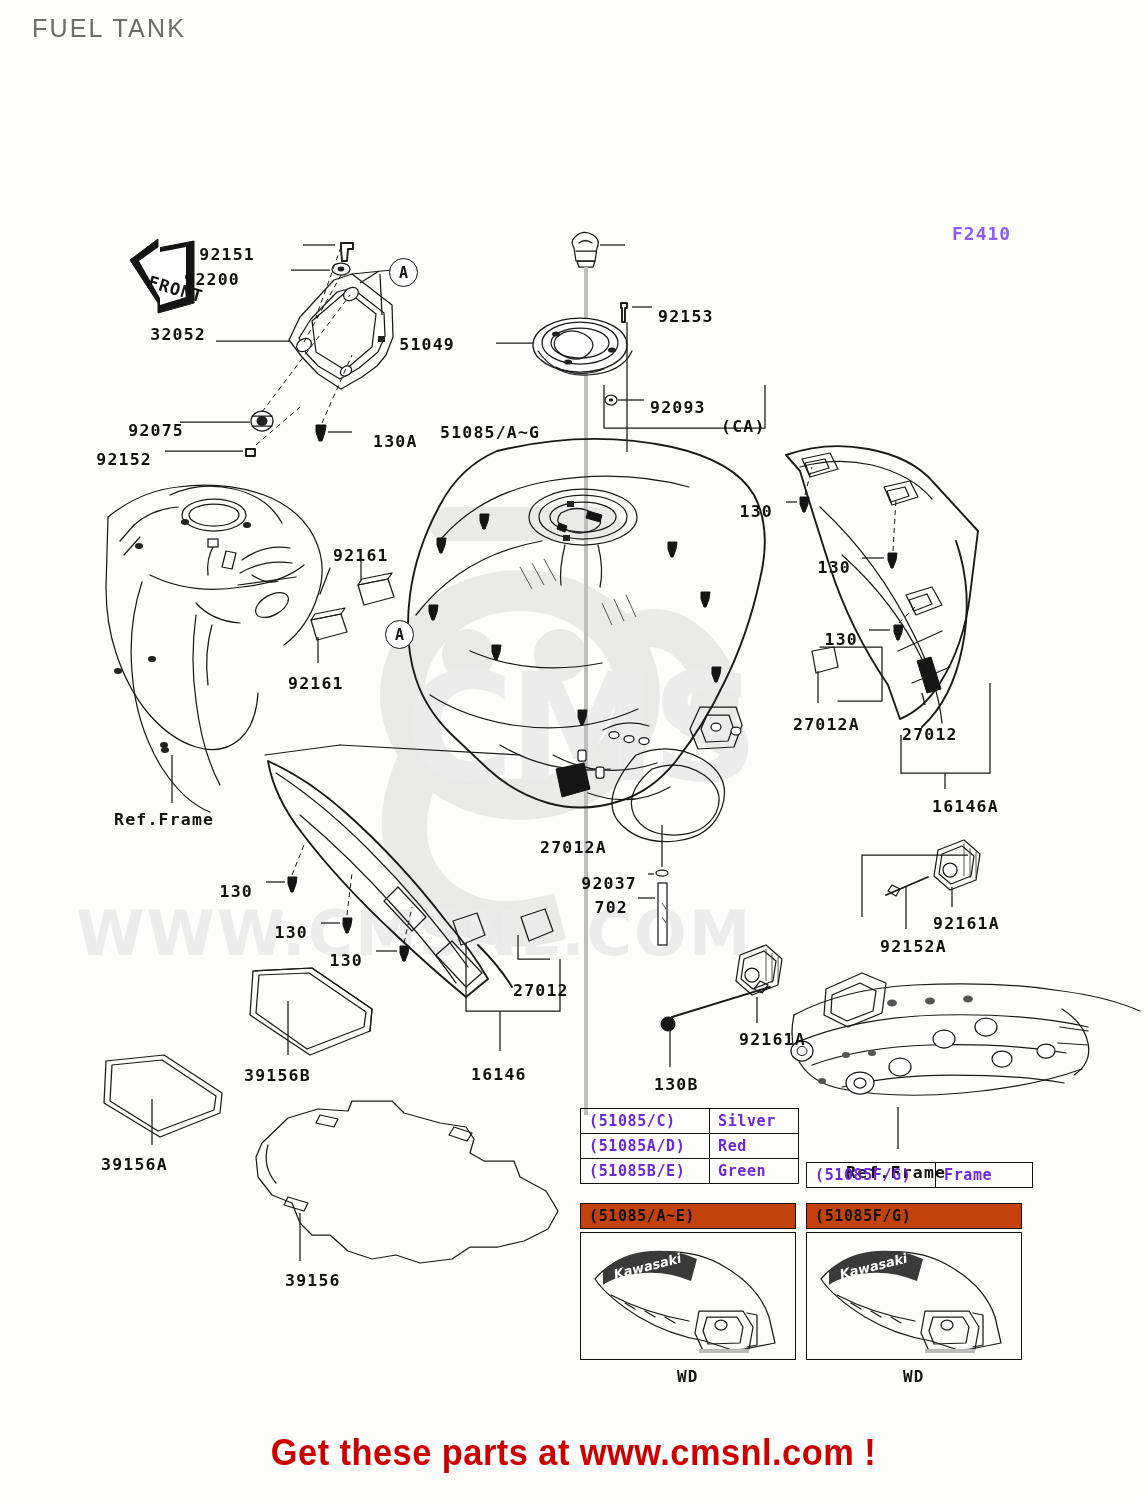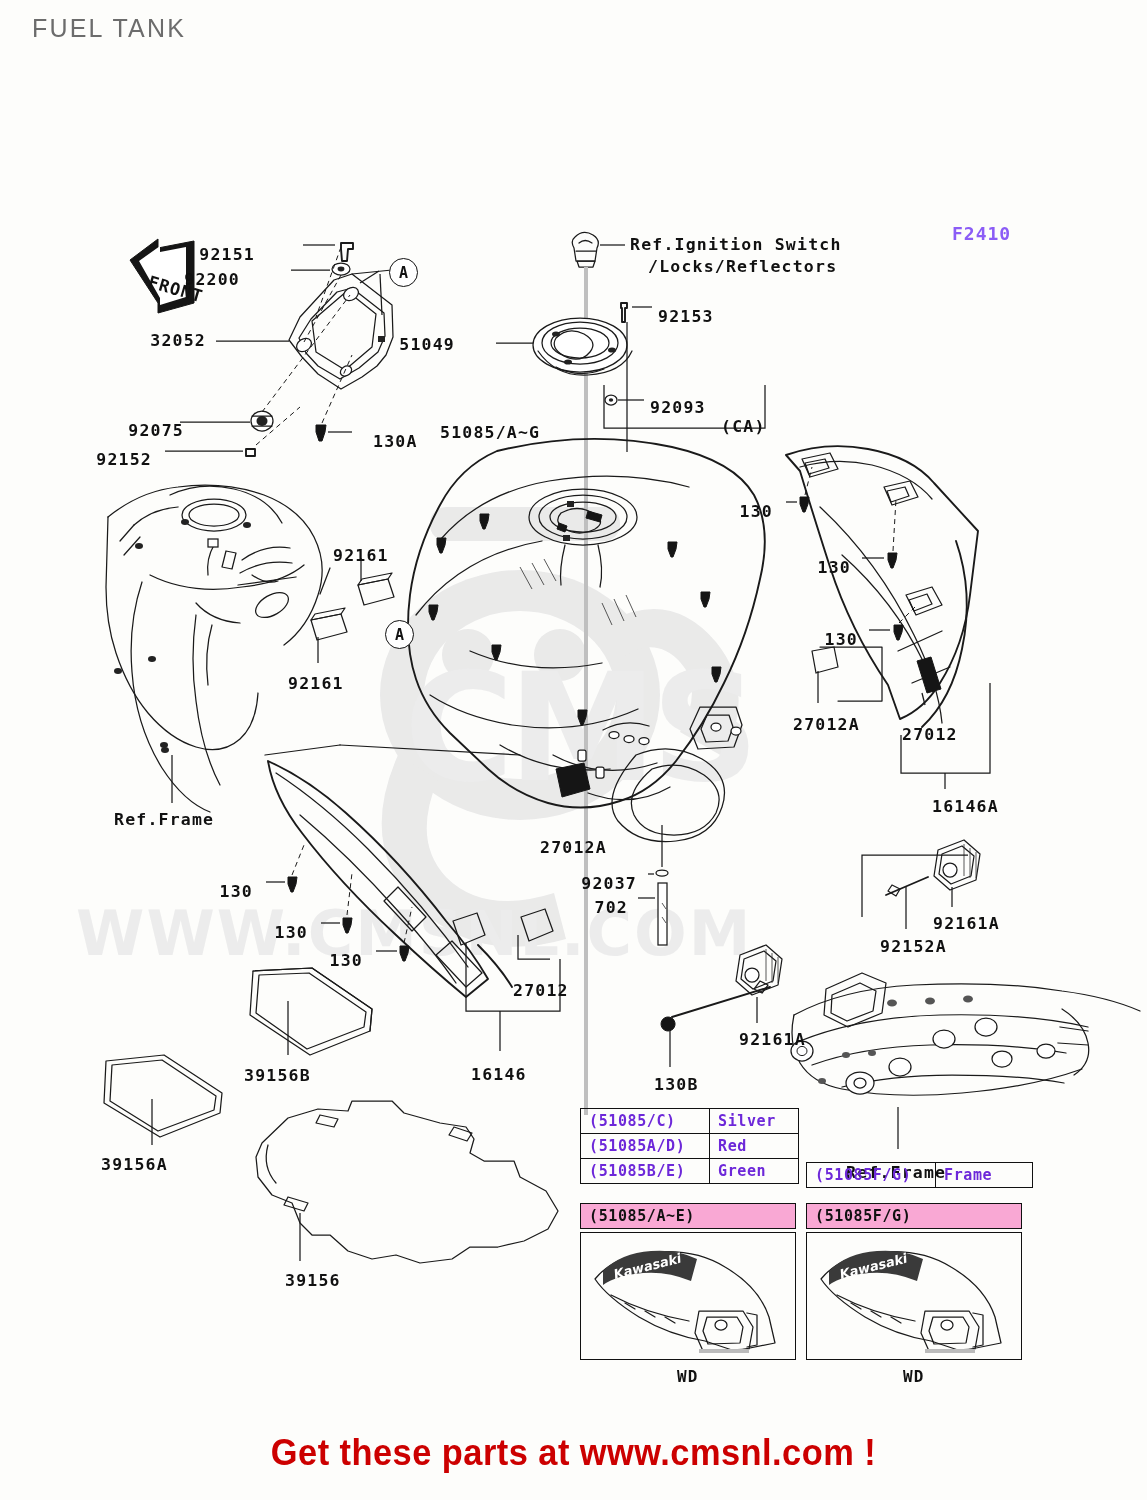--- a/index.html
+++ b/index.html
@@ -37,21 +37,21 @@
   .tbl{position:absolute;border-collapse:collapse;}
   .tbl td{
     border:1.4px solid #111;font-family:"DejaVu Sans Mono",monospace;
     font-weight:bold;font-size:15px;color:#6d28d9;padding:3px 8px;
     letter-spacing:.6px;white-space:nowrap;
   }
   .boxpanel{position:absolute;border:1.6px solid #111;background:transparent;}
   .boxhdr{
     position:absolute;border:1.4px solid #111;font-family:"DejaVu Sans Mono",monospace;
     font-weight:bold;font-size:15px;color:#111;padding:3px 8px;letter-spacing:.6px;
-    background:#f9a8d4;white-space:nowrap;
+    background:#c2410c;white-space:nowrap;
   }
   .wd{
     position:absolute;font-family:"DejaVu Sans Mono",monospace;font-weight:bold;
     font-size:16px;color:#111;letter-spacing:1px;
   }
   .circ{
     position:absolute;width:27px;height:27px;border:1.6px solid #111;border-radius:50%;
     display:flex;align-items:center;justify-content:center;background:#fff;
     font-family:"DejaVu Sans Mono",monospace;font-weight:bold;font-size:15px;color:#111;
   }
@@ -425,21 +425,21 @@
       <path class="ln" d="M454 1072 l18 6 l-5 8 l-18 -6 Z" fill="#ddd"></path>
       <path class="ln" d="M288 1142 l20 6 l-4 8 l-20 -6 Z" fill="#ddd"></path>
       <path class="leader" d="M300 1158 L300 1206"></path>
     </g>
 
   </svg>
 
   <div id="callout-layer">
       <div class="lbl r" style="left: 255px; top: 190px;">92151</div>
       <div class="lbl r" style="left: 240px; top: 215px;">92200</div>
-      <div class="lbl r" style="left: 206px; top: 276px;">32052</div>
+      <div class="lbl r" style="left: 206px; top: 270px;">32052</div>
       <div class="lbl r" style="left: 184px; top: 366px;">92075</div>
       <div class="lbl r" style="left: 152px; top: 395px;">92152</div>
       <div class="lbl" style="left: 357px; top: 377px; margin-left: 16px;">130A</div>
       <div class="lbl r" style="left: 455px; top: 280px;">51049</div>
       <div class="lbl" style="left: 658px; top: 252px;">92153</div>
       <div class="lbl" style="left: 650px; top: 343px;">92093</div>
       <div class="lbl" style="left: 721px; top: 362px;">(CA)</div>
       <div class="lbl" style="left: 440px; top: 368px;">51085/A~G</div>
       <div class="lbl r" style="left: 773px; top: 447px;">130</div>
       <div class="lbl r" style="left: 851px; top: 503px;">130</div>
@@ -466,24 +466,20 @@
       <div class="lbl" style="left: 101px; top: 1100px;">39156A</div>
       <div class="lbl" style="left: 285px; top: 1216px;">39156</div>
       <div class="lbl" style="left: 846px; top: 1108px;">Ref.Frame</div>
     </div>
 
   <div id="marker-layer">
       <div class="circ" style="left: 389px; top: 203px;">A</div>
       <div class="circ" style="left: 385px; top: 565px;">A</div>
     </div>
 
-  <div class="lbl" style="left:630px;top:180px;">
-    <div>Ref.Ignition Switch</div>
-    <div style="margin-top:3px;padding-left:18px;">/Locks/Reflectors</div>
-  </div>
 
   <div class="sheetcode" style="left:952px;top:168px;">F2410</div>
 
   <table class="tbl" style="left:580px;top:1053px;">
     <tbody>
       <tr>
         <td style="width:112px;">(51085/C)</td>
         <td style="width:72px;">Silver</td>
       </tr>
       <tr>

